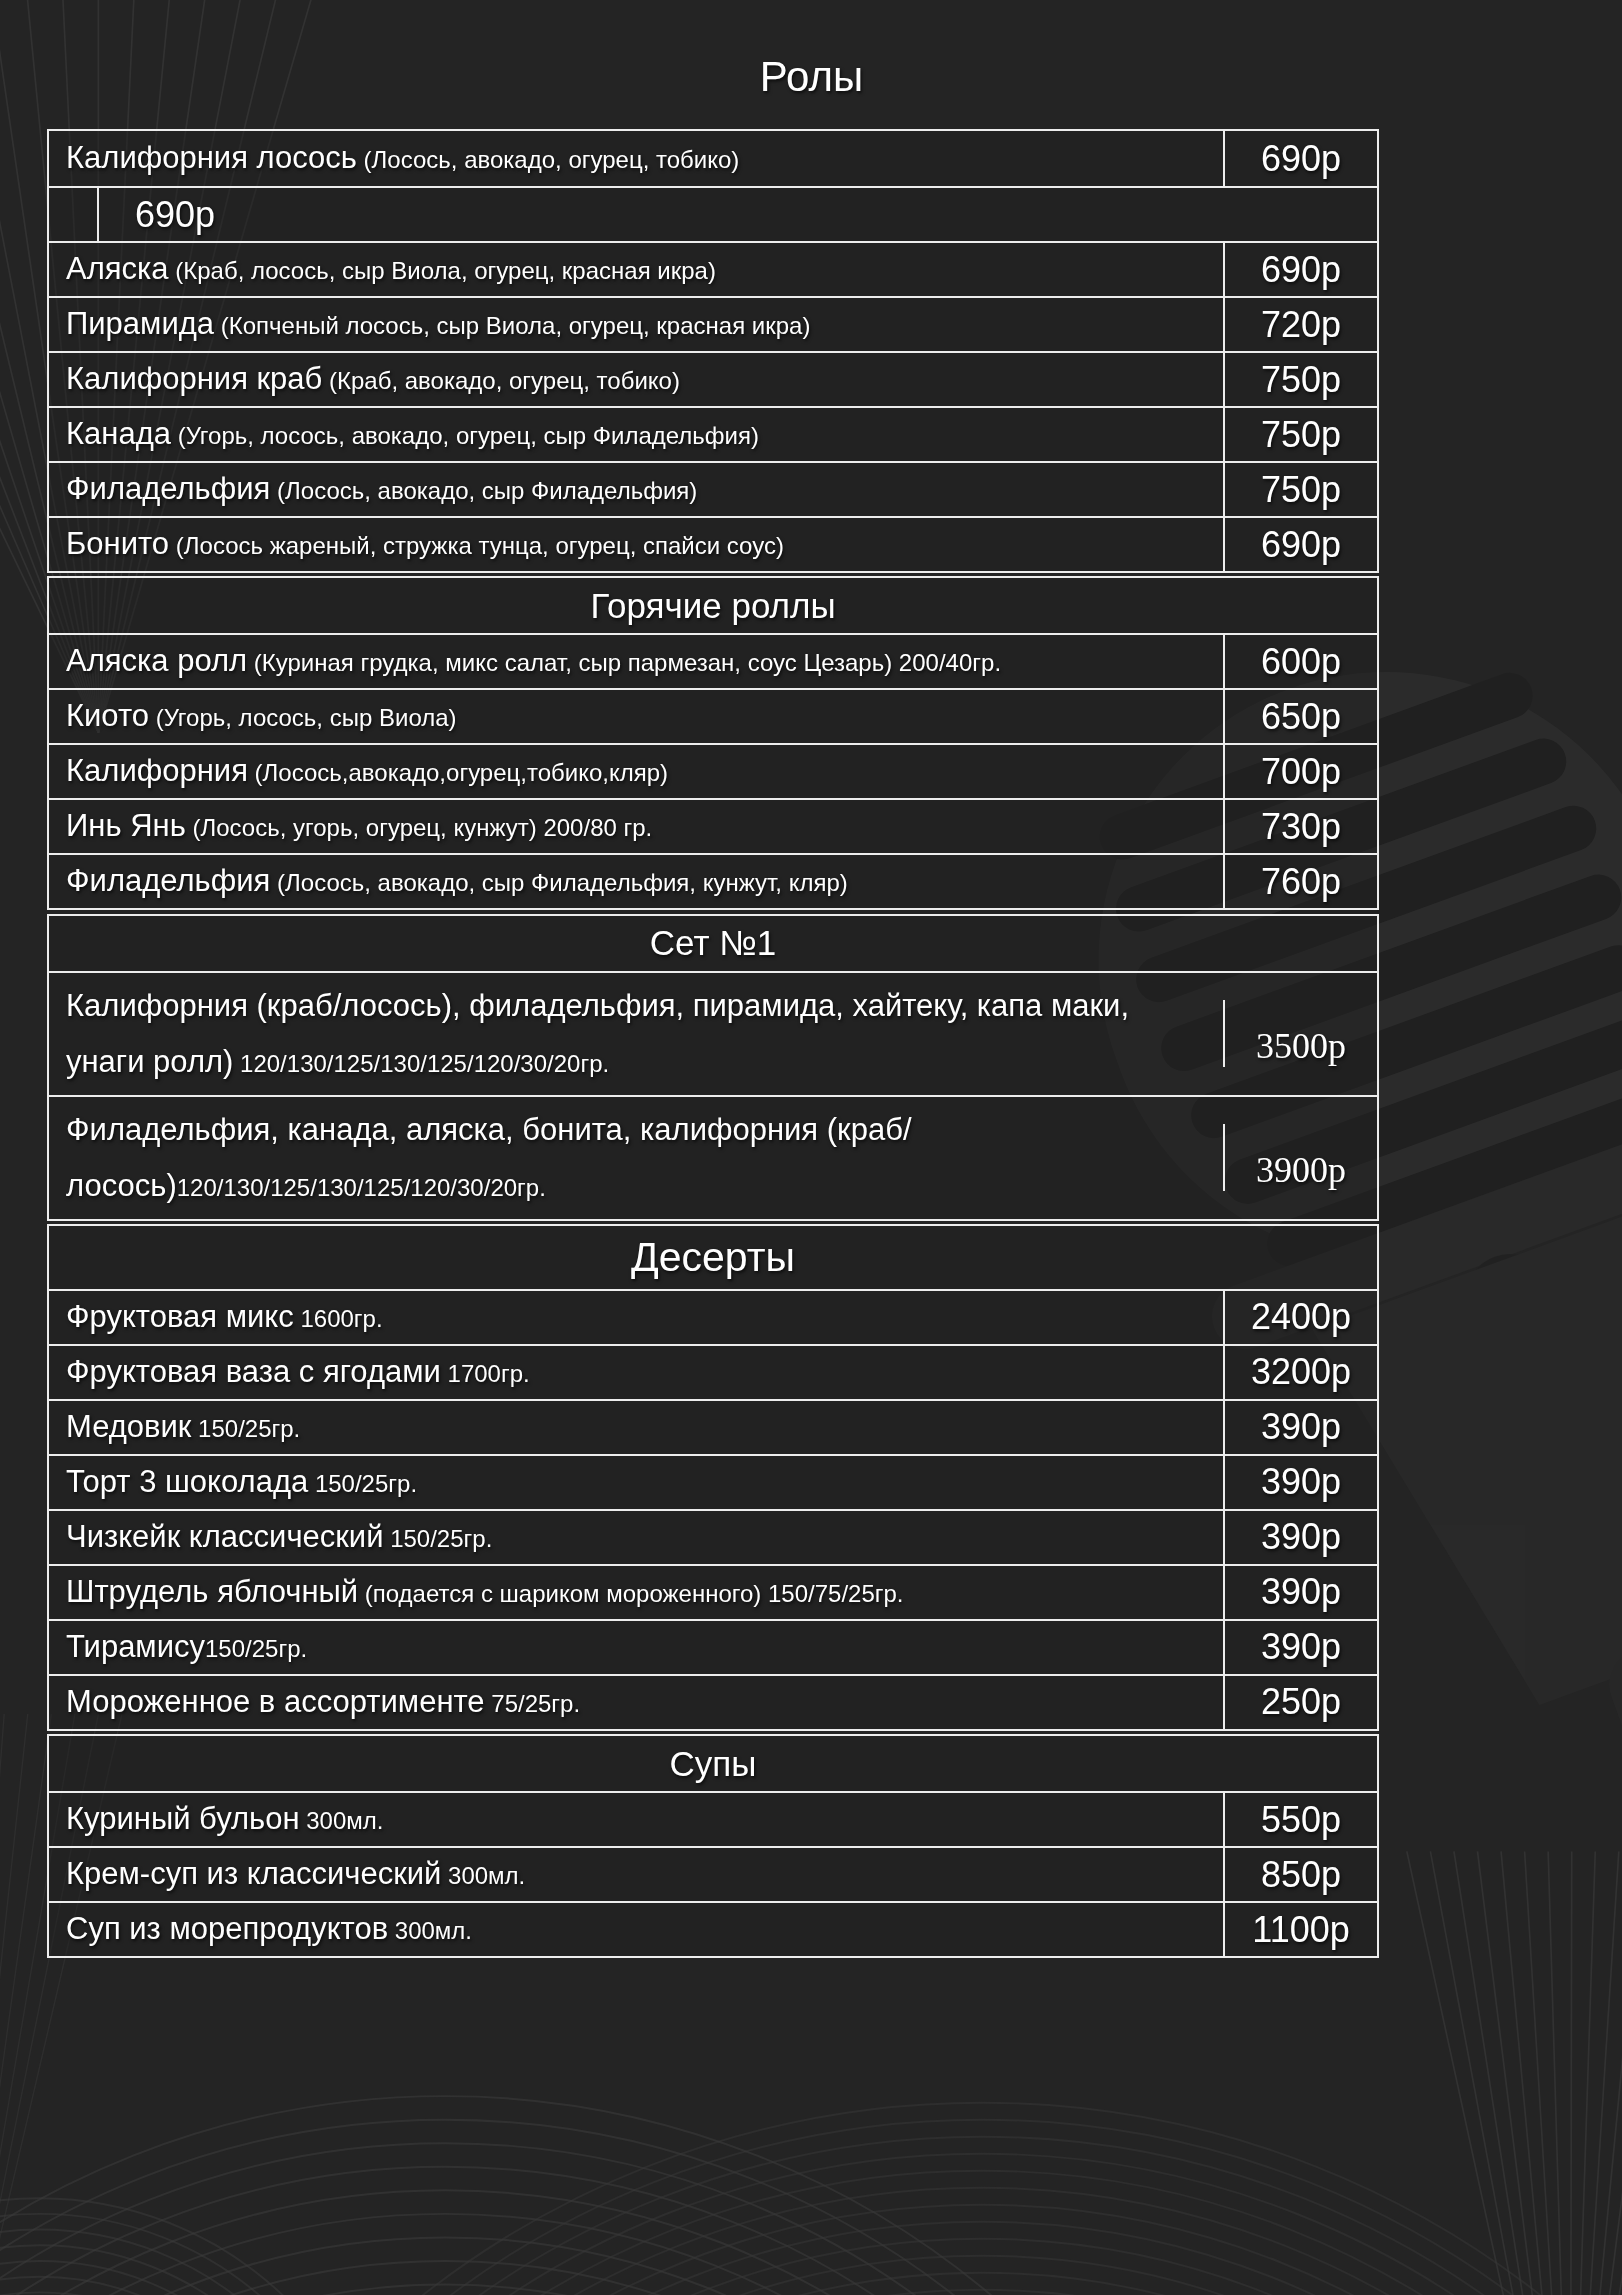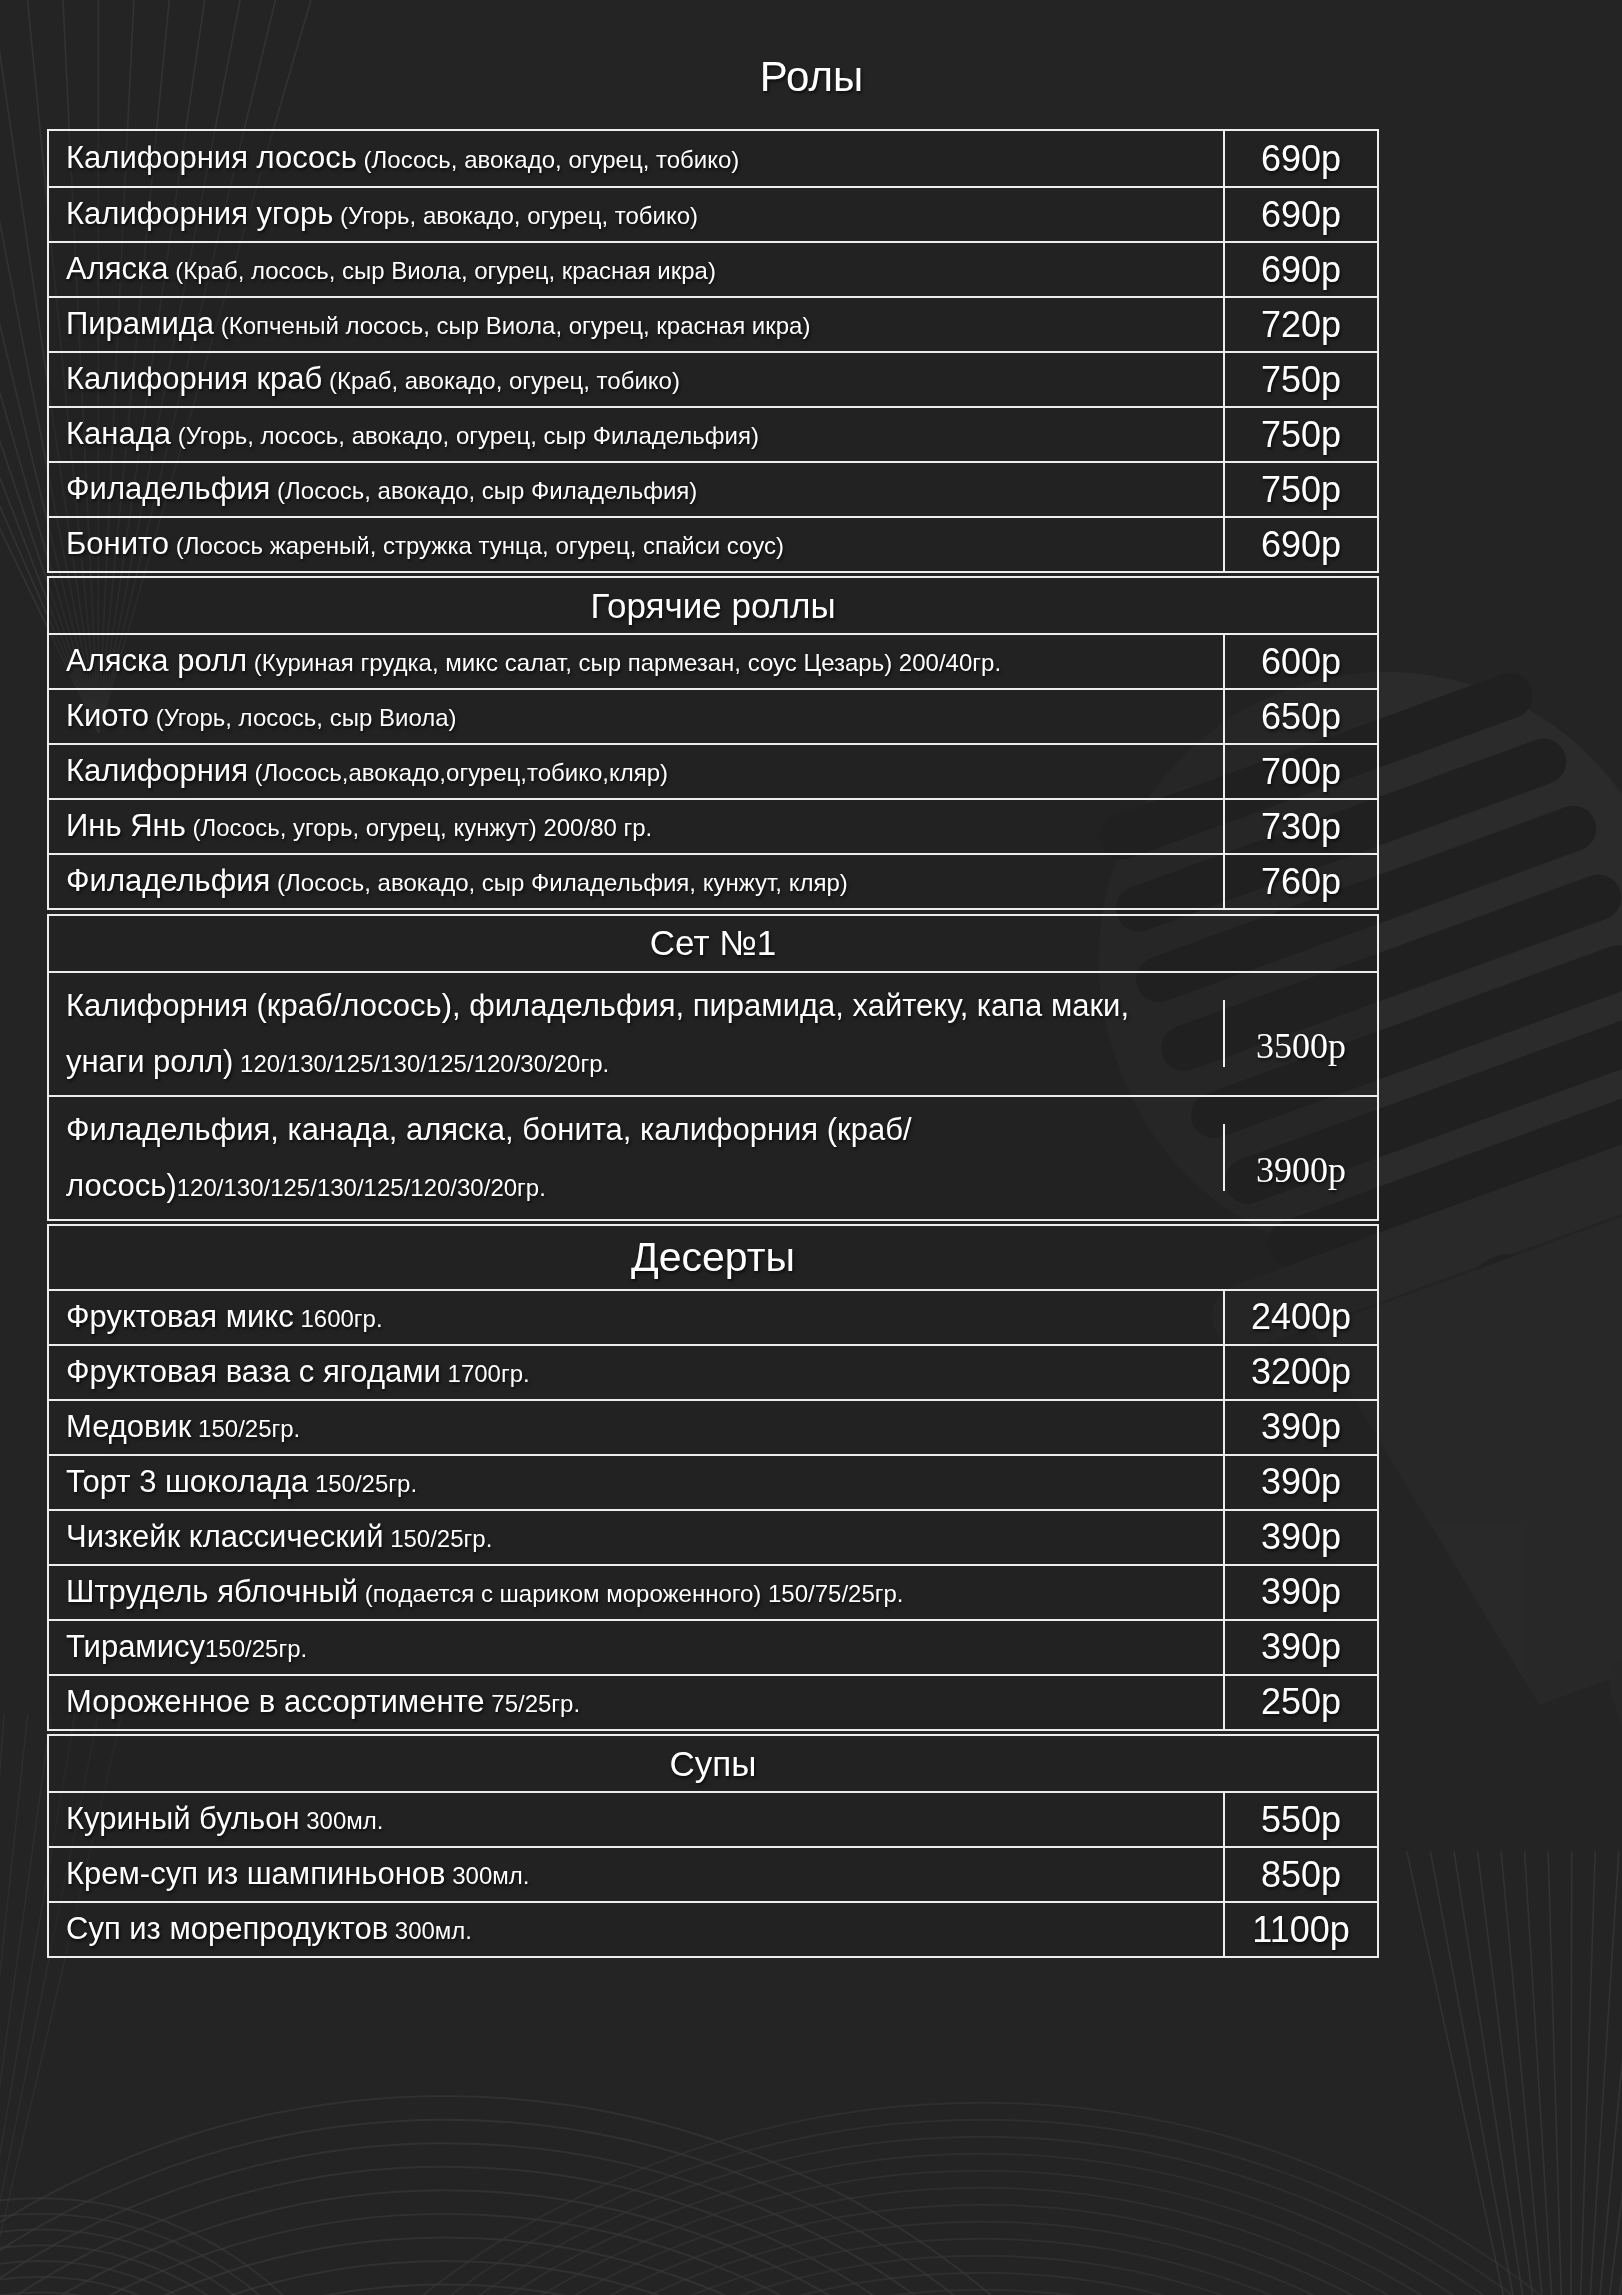--- a/index.html
+++ b/index.html
@@ -151,23 +151,20 @@
   <div class="menu">
       <section class="block">
 
   <div class="row">
     <div class="name-cell">
       <div class="txt"><span class="iname">Калифорния лосось</span><span class="idesc"> (Лосось, авокадо, огурец, тобико)</span></div>
     </div>
     <div class="price-cell">690р</div>
   </div>
         <div class="row">
-    <div class="name-cell">
-      <div class="txt"><span class="iname">Калифорния угорь</span><span class="idesc"> (Угорь, авокадо, огурец, тобико)</span></div>
-    </div>
     <div class="price-cell">690р</div>
   </div>
         <div class="row">
     <div class="name-cell">
       <div class="txt"><span class="iname">Аляска</span><span class="idesc"> (Краб, лосось, сыр Виола, огурец, красная икра)</span></div>
     </div>
     <div class="price-cell">690р</div>
   </div>
         <div class="row">
     <div class="name-cell">
@@ -302,21 +299,21 @@
       <section class="block">
     <div class="sec-header">Супы</div>
   <div class="row">
     <div class="name-cell">
       <div class="txt"><span class="iname">Куриный бульон</span><span class="idesc"> 300мл.</span></div>
     </div>
     <div class="price-cell">550р</div>
   </div>
         <div class="row">
     <div class="name-cell">
-      <div class="txt"><span class="iname">Крем-суп из шампиньонов</span><span class="idesc"> 300мл.</span></div>
+      <div class="txt"><span class="iname">Крем-суп из классический</span><span class="idesc"> 300мл.</span></div>
     </div>
     <div class="price-cell">850р</div>
   </div>
         <div class="row">
     <div class="name-cell">
       <div class="txt"><span class="iname">Суп из морепродуктов</span><span class="idesc"> 300мл.</span></div>
     </div>
     <div class="price-cell">1100р</div>
   </div>
       </section>

